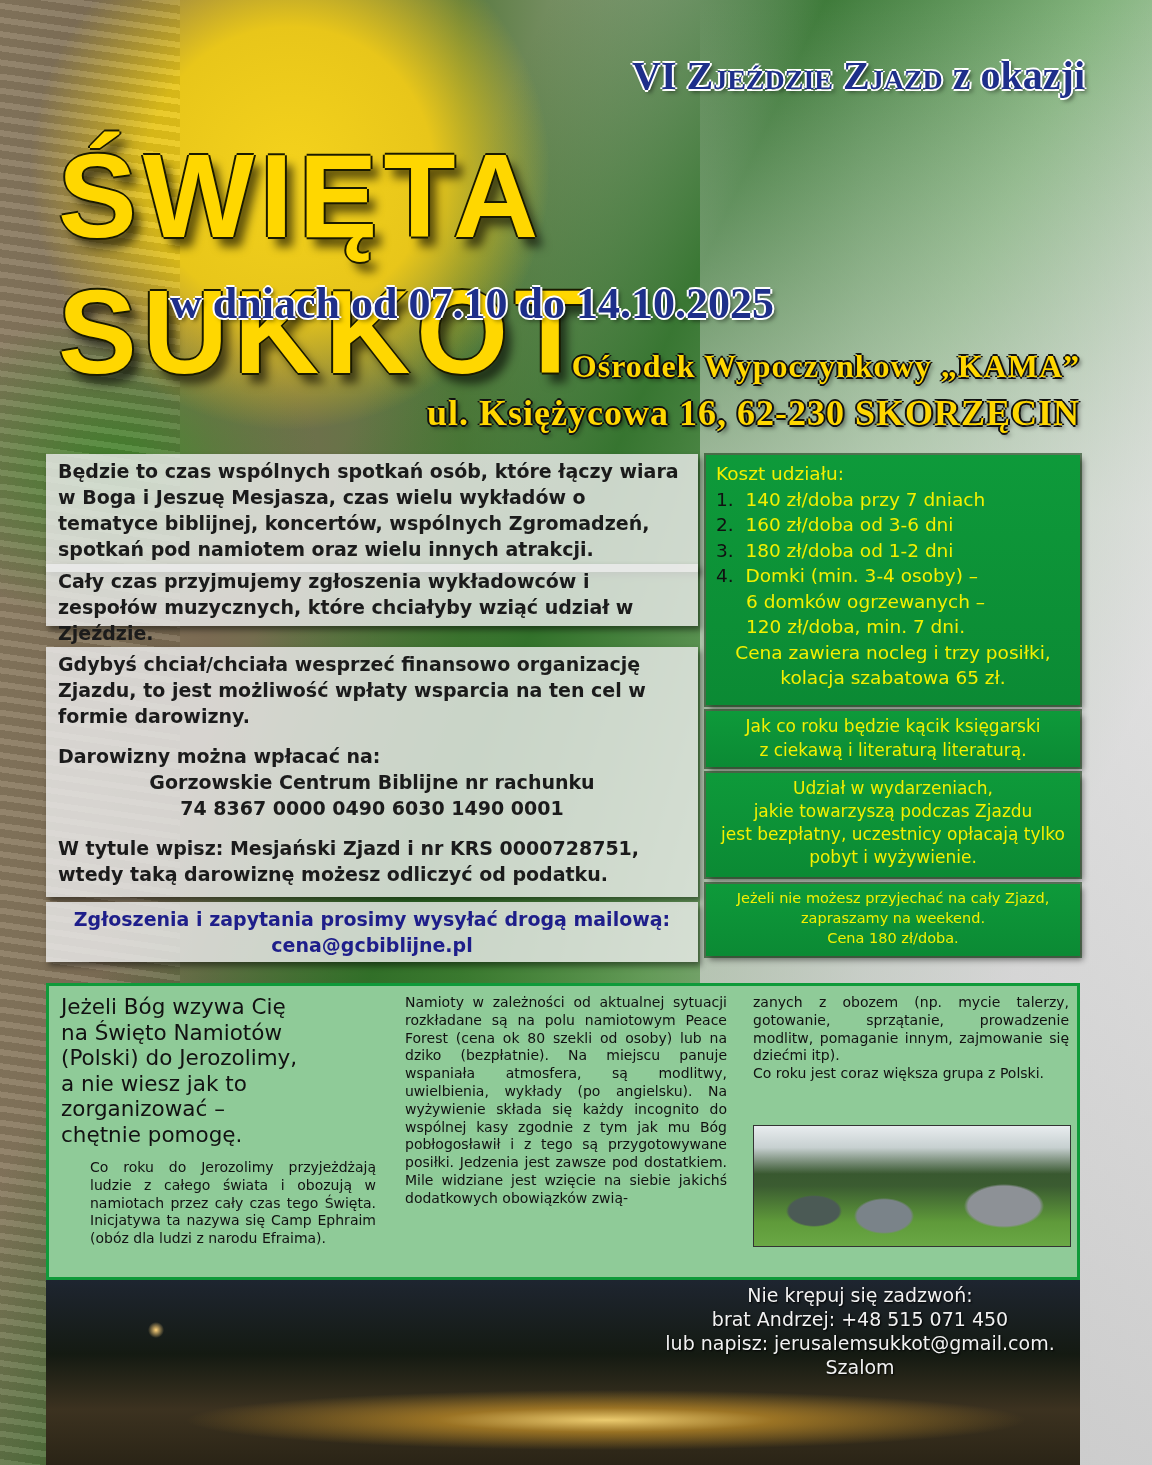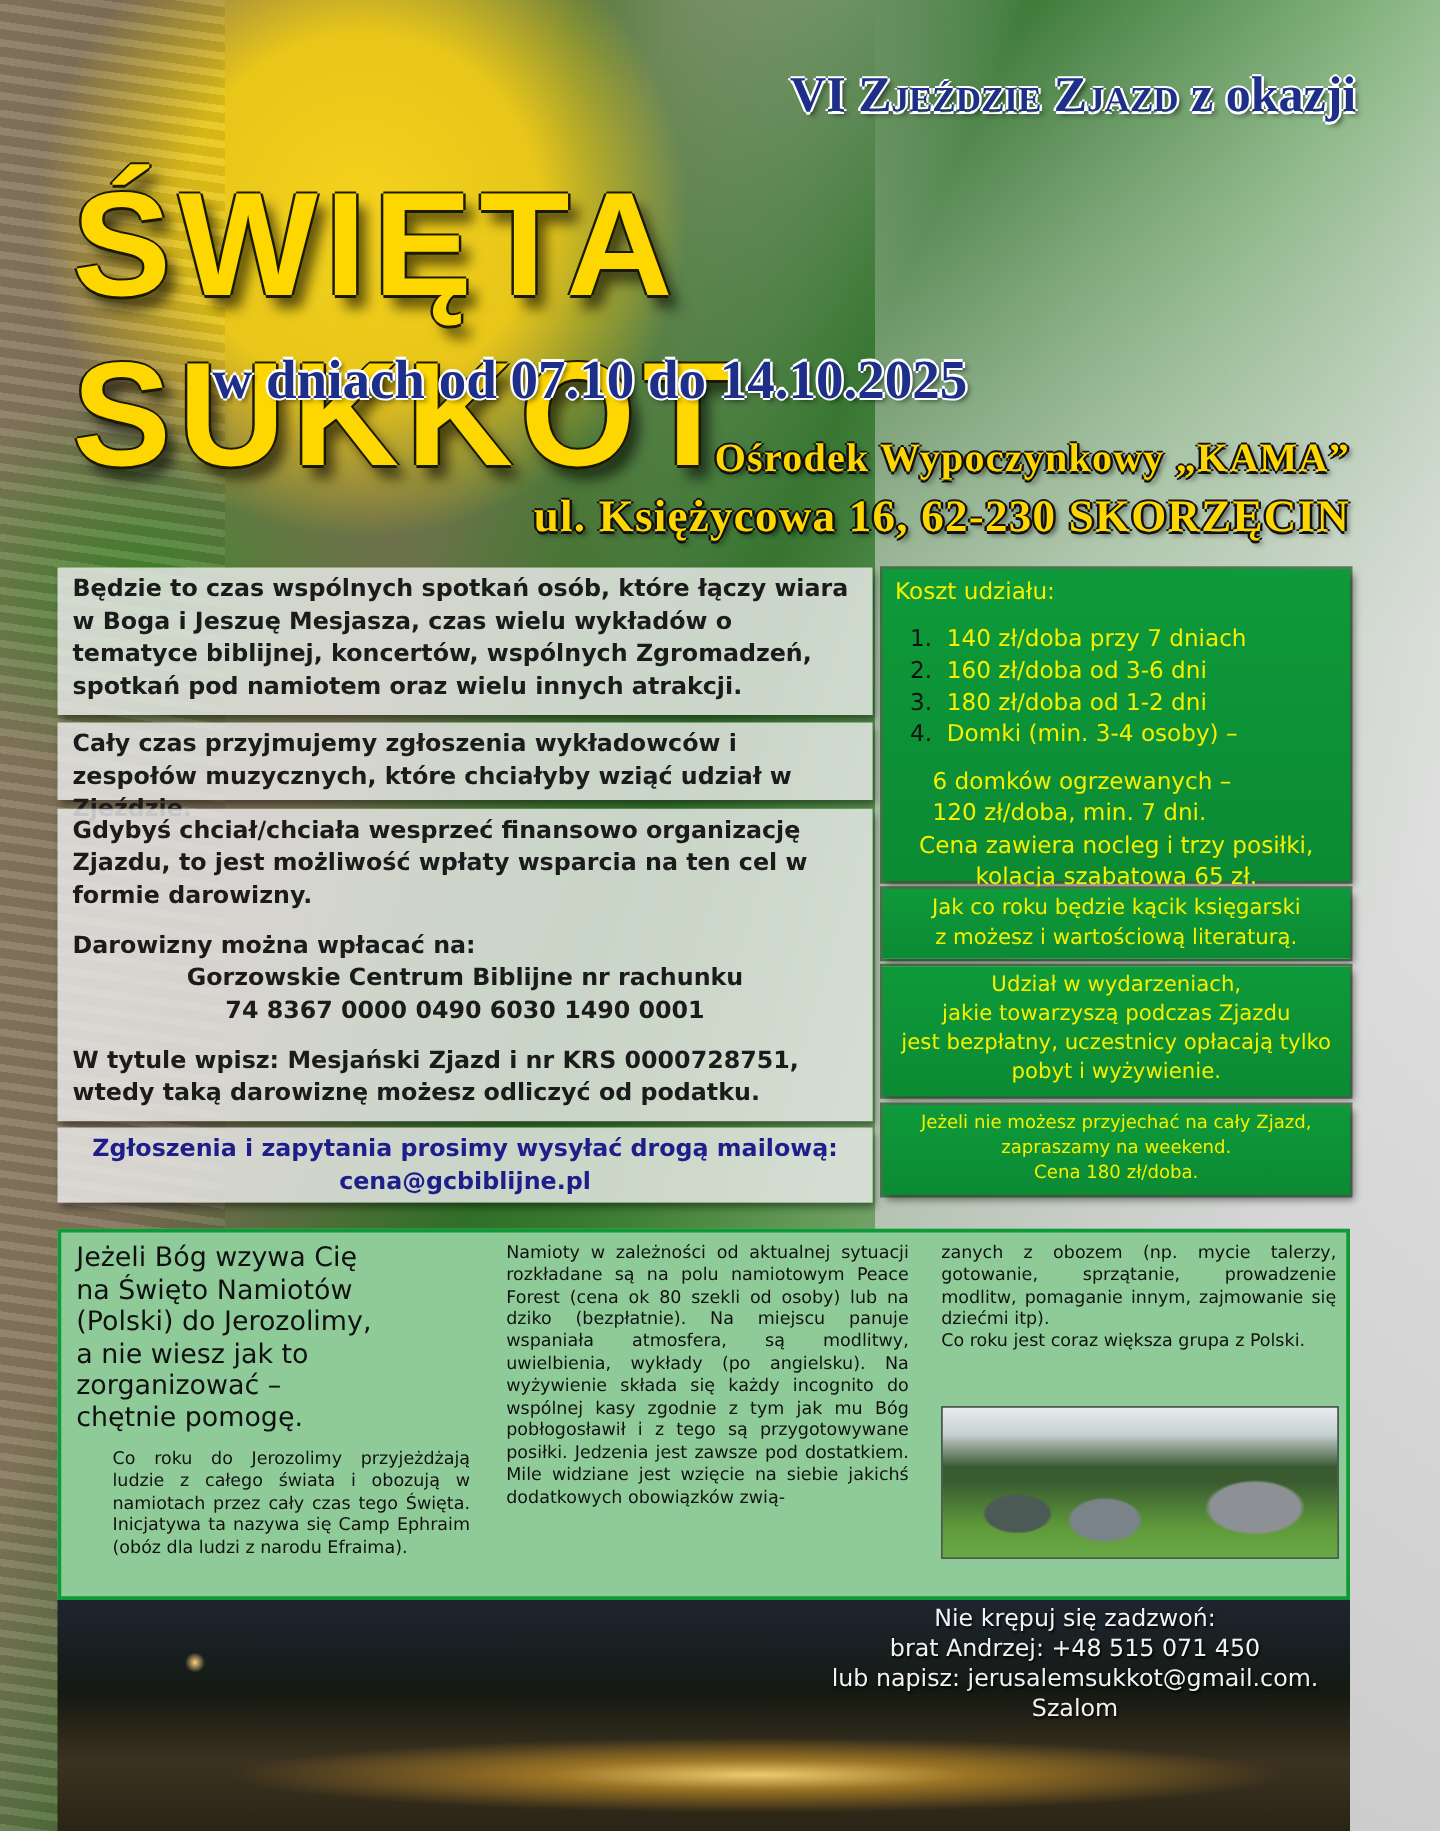--- a/index.html
+++ b/index.html
@@ -38,21 +38,21 @@
   .gbox { position:absolute; background:rgba(235,235,235,0.82); box-shadow: 3px 4px 6px rgba(0,0,0,0.45);
     color:#1b1b1b; font-weight:bold; font-size:19px; line-height:26px; padding:4px 12px; box-sizing:border-box; }
   .gbox p { margin:0; }
   .center { text-align:center; }
   .mt { margin-top:14px !important; }
   .navy { color:#1e1e8a; }
 
   .green { position:absolute; background:linear-gradient(180deg,#0e9a3a 0%, #0b8a34 100%); color:#f4f000;
     box-shadow: 0 0 0 2px rgba(20,60,20,0.6), 3px 4px 6px rgba(0,0,0,0.45); box-sizing:border-box; font-size:18.5px; line-height:25.5px; }
   .green .num { color:#111; }
-  .green ol { list-style:none; margin:12px; padding:0; }
+  .green ol { list-style:none; margin:0; padding:0; }
 
   .lower { position:absolute; left:46px; top:983px; width:1034px; height:297px; background:#8fcb98;
     border:3px solid #0f9a3a; box-sizing:border-box; color:#111; }
   .col { position:absolute; top:8px; font-size:14px; line-height:17.8px; text-align:justify; }
   .col1-head { font-size:21.5px; line-height:25.5px; text-align:left; }
   .photo { position:absolute; left:704px; top:139px; width:316px; height:120px; border:1px solid #333;
     background:
       linear-gradient(180deg, #e8ecef 0%, #c7d0d0 18%, rgba(60,90,50,0) 40%),
       radial-gradient(ellipse 40px 22px at 250px 80px, #8d9196 0%, #8d9196 90%, rgba(0,0,0,0) 100%),
       radial-gradient(ellipse 30px 18px at 130px 90px, #7a8389 0%, #7a8389 90%, rgba(0,0,0,0) 100%),
@@ -75,21 +75,21 @@
 
 <div class="subtitle"><span>VI </span><span class="sc">Zjeździe Zjazd</span><span> z okazji</span></div>
 <div class="title">ŚWIĘTA SUKKOT</div>
 <div class="dates">w dniach od 07.10 do 14.10.2025</div>
 <div class="venue">Ośrodek Wypoczynkowy „KAMA”</div>
 <div class="address">ul. Księżycowa 16, 62-230 SKORZĘCIN</div>
 
 <div class="gbox" style="left:46px; top:454px; width:652px; height:118px;">
   <p>Będzie to czas wspólnych spotkań osób, które łączy wiara w Boga i Jeszuę Mesjasza, czas wielu wykładów o tematyce biblijnej, koncertów, wspólnych Zgromadzeń, spotkań pod namiotem oraz wielu innych atrakcji.</p>
 </div>
-<div class="gbox" style="left:46px; top:578px; width:652px; height:62px;">
+<div class="gbox" style="left:46px; top:564px; width:652px; height:62px;">
   <p>Cały czas przyjmujemy zgłoszenia wykładowców i zespołów muzycznych, które chciałyby wziąć udział w Zjeździe.</p>
 </div>
 <div class="gbox" style="left:46px; top:647px; width:652px; height:250px;">
   <p>Gdybyś chciał/chciała wesprzeć finansowo organizację Zjazdu, to jest możliwość wpłaty wsparcia na ten cel w formie darowizny.</p>
   <p class="mt">Darowizny można wpłacać na:</p>
   <p class="center">Gorzowskie Centrum Biblijne nr rachunku</p>
   <p class="center">74 8367 0000 0490 6030 1490 0001</p>
   <p class="mt">W tytule wpisz: Mesjański Zjazd i nr KRS 0000728751, wtedy taką darowiznę możesz odliczyć od podatku.</p>
 </div>
 <div class="gbox center" style="left:46px; top:902px; width:652px; height:60px;">
@@ -106,21 +106,21 @@
     <li><span class="num">4.</span>&nbsp;&nbsp;<span>Domki (min. 3-4 osoby) –</span></li>
   </ol>
   <div style="padding-left:30px;">6 domków ogrzewanych –</div>
   <div style="padding-left:30px;">120 zł/doba, min. 7 dni.</div>
   <div class="center">Cena zawiera nocleg i trzy posiłki,</div>
   <div class="center">kolacja szabatowa 65 zł.</div>
 </div>
 
 <div class="green center" style="left:706px; top:711px; width:374px; height:56px; padding:3px 6px; font-size:17px; line-height:24px;">
   <div>Jak co roku będzie kącik księgarski</div>
-  <div>z możesz  i wartościową literaturą.</div>
+  <div>z ciekawą  i literaturą literaturą.</div>
 </div>
 
 <div class="green center" style="left:706px; top:773px; width:374px; height:104px; padding:4px 6px; font-size:17px; line-height:23px;">
   <div>Udział w wydarzeniach,</div>
   <div>jakie towarzyszą podczas Zjazdu</div>
   <div>jest bezpłatny, uczestnicy opłacają tylko</div>
   <div>pobyt i wyżywienie.</div>
 </div>
 
 <div class="green center" style="left:706px; top:884px; width:374px; height:72px; padding:4px 6px; font-size:14.5px; line-height:20px;">

